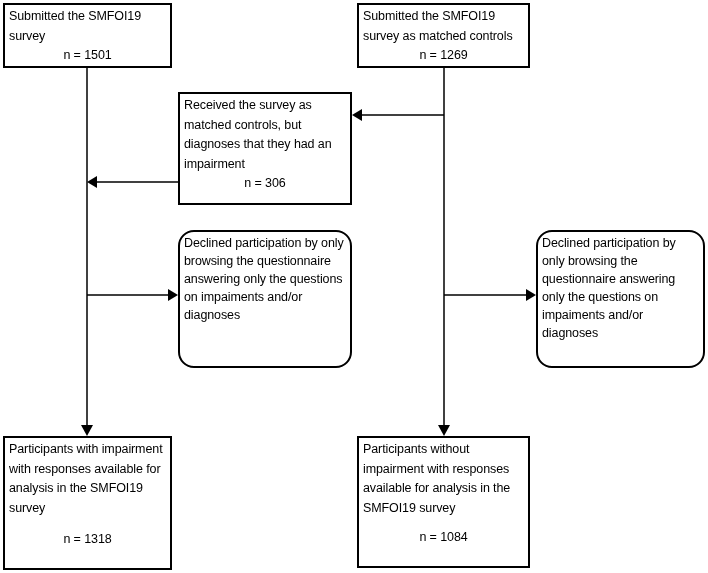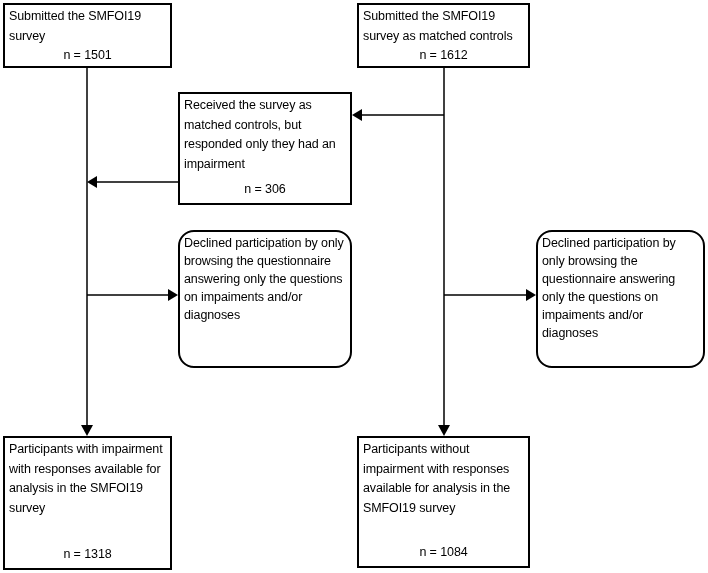--- a/index.html
+++ b/index.html
@@ -21,21 +21,21 @@
     position: absolute;
     box-sizing: border-box;
     border: 2px solid #000000;
     background: #ffffff;
     display: flex;
     flex-direction: column;
     justify-content: space-between;
     font-size: 12.5px;
     line-height: 19.5px;
     letter-spacing: -0.1px;
-    padding: 2px 4px 4px 4px;
+    padding: 2px 4px 19px 4px;
   }
   .flow-box.tight { line-height: 18px; border-radius: 16px; }
   .box-text { text-align: left; }
   .box-n { text-align: center; }
 </style>
 </head>
 <body>
 
 <div id="figure">
 
@@ -72,25 +72,25 @@
     </g>
   </svg>
 
   <div class="flow-box" style="left:3px; top:3px; width:169px; height:65px;">
     <div class="box-text">Submitted the SMFOI19 survey</div>
     <div class="box-n">n = 1501</div>
   </div>
 
   <div class="flow-box" style="left:357px; top:3px; width:173px; height:65px;">
     <div class="box-text">Submitted the SMFOI19 survey as matched controls</div>
-    <div class="box-n">n = 1612</div>
+    <div class="box-n">n = 1269</div>
   </div>
 
   <div class="flow-box" style="left:178px; top:92px; width:174px; height:113px;">
-    <div class="box-text">Received the survey as matched controls, but responded only they had an impairment</div>
+    <div class="box-text">Received the survey as matched controls, but diagnoses that they had an impairment</div>
     <div class="box-n">n = 306</div>
   </div>
 
   <div class="flow-box tight" style="left:178px; top:230px; width:174px; height:138px;">
     <div class="box-text">Declined participation by only browsing the questionnaire answering only the questions on impaiments and/or diagnoses</div>
   </div>
 
   <div class="flow-box tight" style="left:536px; top:230px; width:169px; height:138px;">
     <div class="box-text">Declined participation by only browsing the questionnaire answering only the questions on impaiments and/or diagnoses</div>
   </div>

